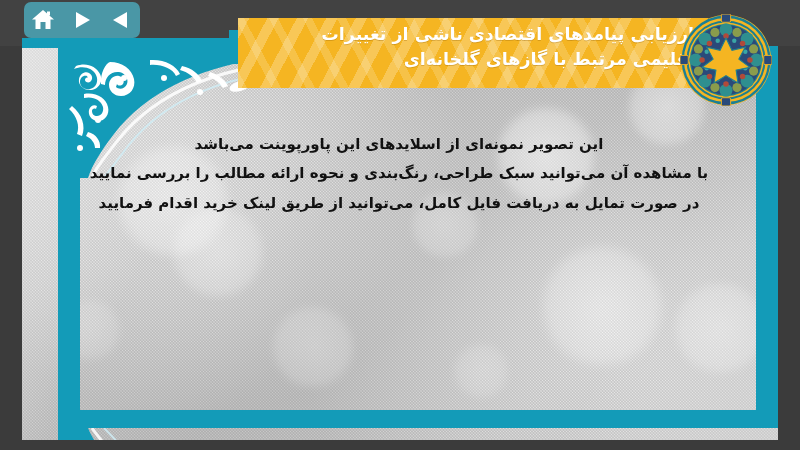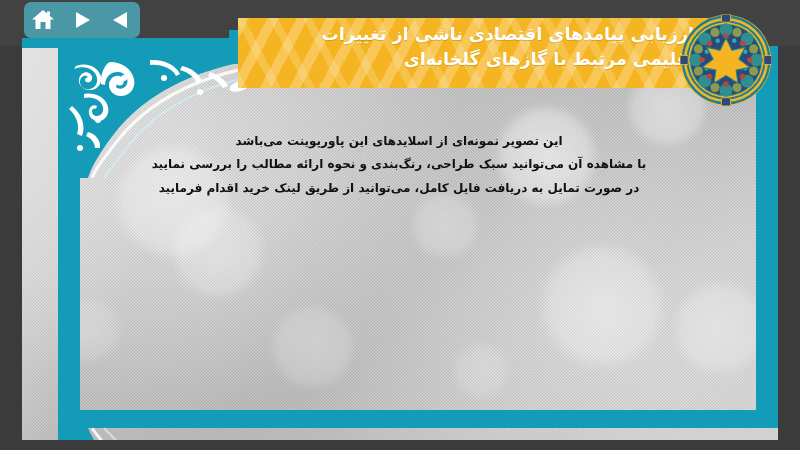--- a/index.html
+++ b/index.html
@@ -128,21 +128,21 @@
     position:absolute; right:28px; top:14px;
     width:92px; height:92px; z-index:45;
   }
 
   
   #body-copy{
     position:absolute; right:34px; top:118px;
     width:690px;
     direction:rtl; text-align:center;
     color:#111111;
-    font-size:12px; line-height:1.95;
+    font-size:15px; line-height:1.95;
     font-weight:700;
     z-index:20;
   }
   #body-copy .bline{ display:block; white-space:nowrap; }
 </style>
 </head>
 <body>
 
 <div id="stage">
 

